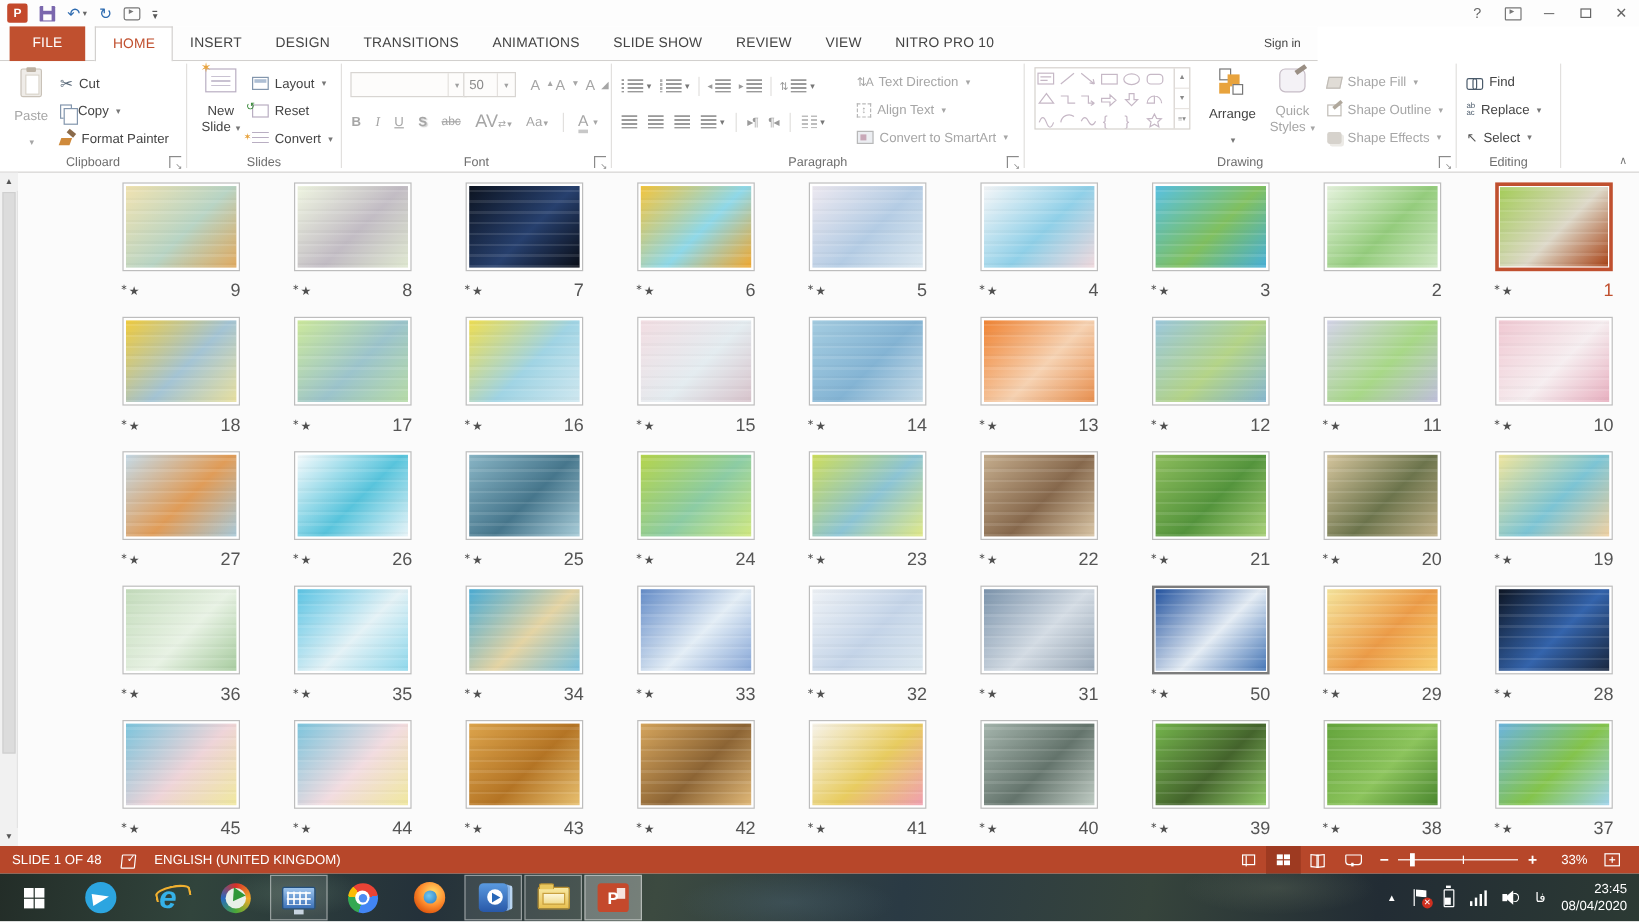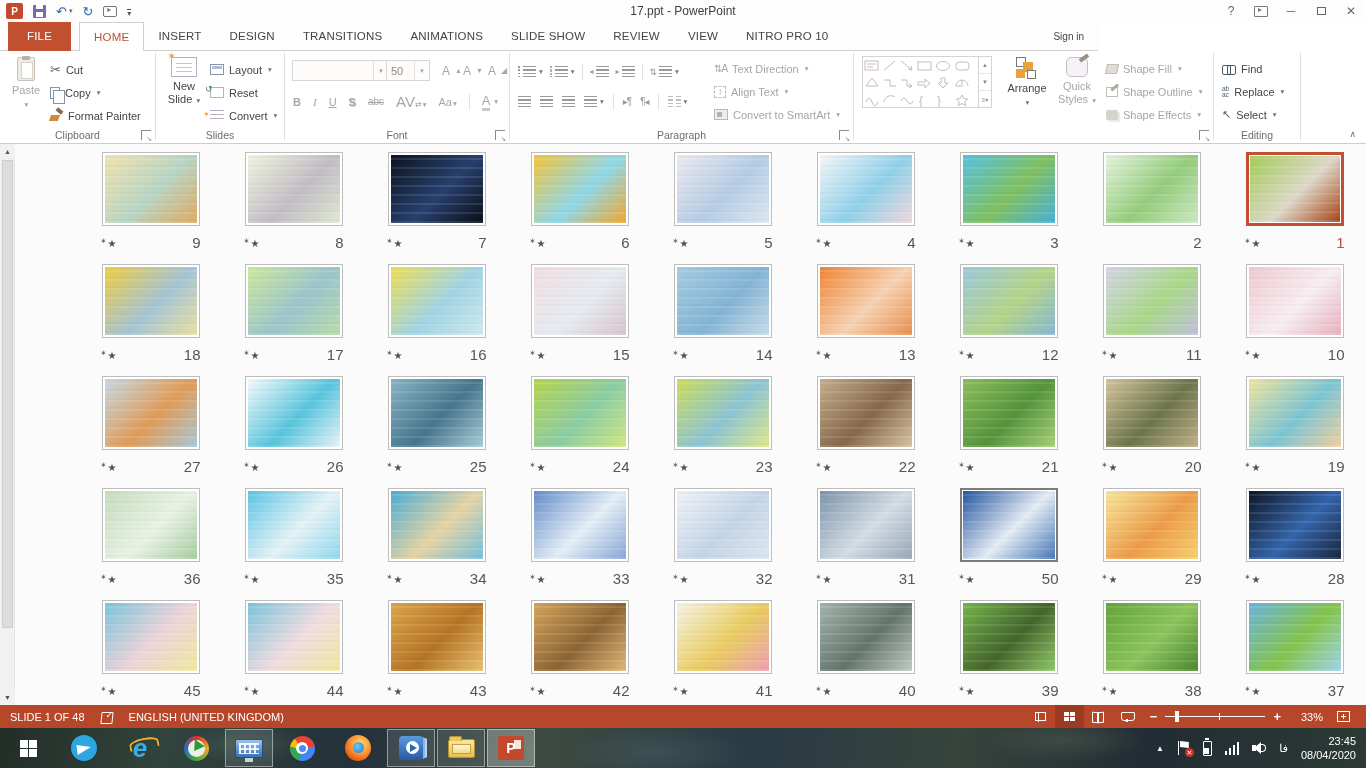--- a/index.html
+++ b/index.html
@@ -37,21 +37,21 @@
   
   .ribbon{position:absolute;left:0;top:51px;width:1366px;height:93px;background:#fff;border-bottom:1px solid #cfcdcb}
   .gsep{position:absolute;top:2px;bottom:3px;width:1px;background:#e2e0de}
   .grp{position:absolute;top:0;height:92px}
   .glabel{position:absolute;bottom:2px;left:0;right:0;text-align:center;font-size:10.5px;color:#6e6e6e}
   .launcher{position:absolute;right:4px;bottom:3px;width:10px;height:10px;border-left:1px solid #8a8a8a;border-top:1px solid #8a8a8a}
   .launcher:after{content:"↘";position:absolute;right:-1px;bottom:-3px;font-size:7px;color:#8a8a8a}
   .rbtn{position:absolute;display:flex;align-items:center;gap:5px;font-size:11px;color:#444;height:21px;white-space:nowrap}
   .dis,.dis *{color:#a6a6a6!important}
   .cv{font-size:7.5px;color:#777;margin-left:1px}
-  .big{display:flex;flex-direction:column;align-items:center;justify-content:flex-start;text-align:center;font-size:11px;color:#444;gap:3px}
+  .big{display:flex;flex-direction:column;align-items:center;justify-content:flex-start;text-align:center;font-size:11px;color:#444;gap:10px}
   .big .lbl{line-height:13px}
 
   
   .clip{width:18px;height:24px;background:#efece8;border:1px solid #c9c2b8;border-radius:2px;position:relative}
   .clip:before{content:"";position:absolute;left:4px;top:-2px;width:8px;height:4px;background:#bcb2a4;border-radius:1px}
   .clip:after{content:"";position:absolute;left:3px;top:4px;width:10px;height:15px;background:#fff;border:1px solid #d8d2c8}
   .scissors{font-size:13px;color:#5a6a7a;line-height:13px}
   .copyic{width:10px;height:12px;border:1px solid #8396ad;background:#fff;position:relative}
   .copyic:before{content:"";position:absolute;left:2px;top:2px;width:10px;height:12px;border:1px solid #8396ad;background:#fff}
   .brush{width:13px;height:13px;position:relative}
@@ -232,21 +232,20 @@
         </span>
       <span class="floppy"></span>
       <span style="display:flex;align-items:center;gap:2px">
           <span class="qglyph">↶</span>
           <span class="qcaret">▾</span>
         </span>
       <span class="qglyph">↻</span>
       <span class="qshow"></span>
       <span class="qcustom">▾</span>
     </div>
-    <div class="title-text">17.ppt - PowerPoint</div>
     <div class="wctrl">
       <span class="wbtn">?</span>
       <span class="wbtn">
           <span class="qshow" style="border-radius:1px"></span>
         </span>
       <span class="wbtn">─</span>
       <span class="wbtn">
           <span class="restore"></span>
         </span>
       <span class="wbtn">✕</span>
@@ -468,20 +467,21 @@
       <div class="rbtn dis" style="left:252px;top:30px">
           <span class="so-ic"></span>
           <span>Shape Outline</span>
           <span class="cv">▾</span>
         </div>
       <div class="rbtn dis" style="left:252px;top:53px">
           <span class="se-ic"></span>
           <span>Shape Effects</span>
           <span class="cv">▾</span>
         </div>
+      <div class="glabel">Drawing</div>
       <span class="launcher"></span>
     </div>
 
     <div class="grp" style="left:1214px;width:86px">
       <div class="rbtn" style="left:8px;top:7px">
           <span class="find-ic"></span>
           <span>Find</span>
         </div>
       <div class="rbtn" style="left:8px;top:30px">
           <span class="rep-ic">

